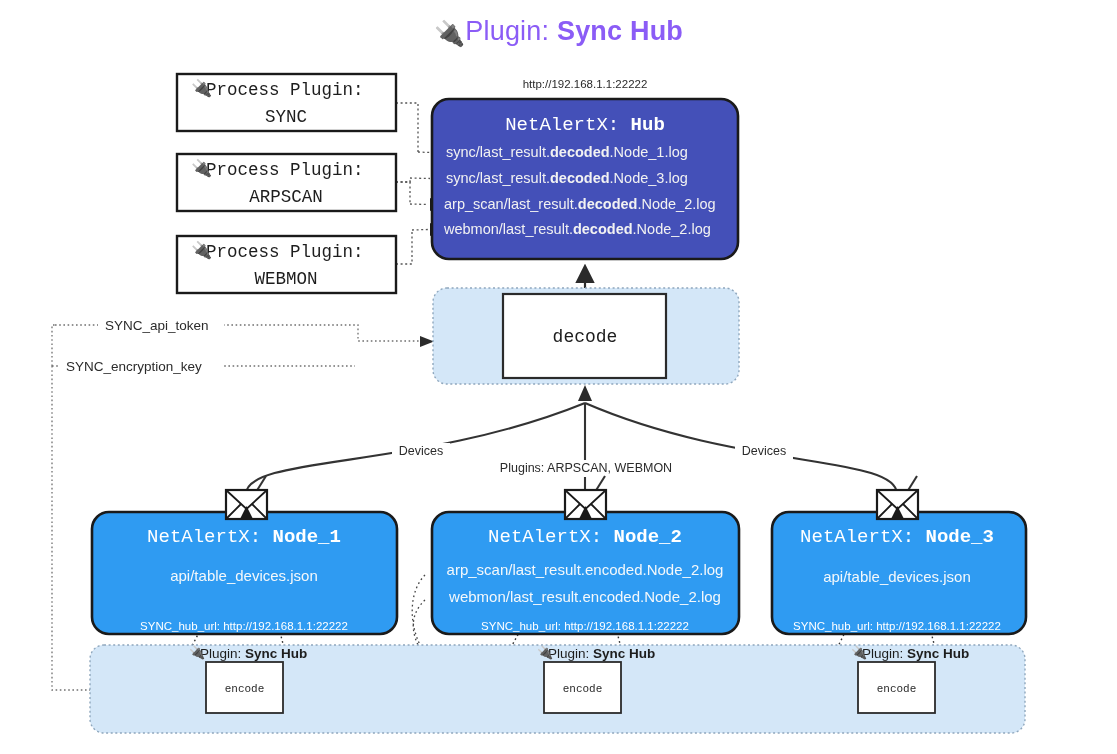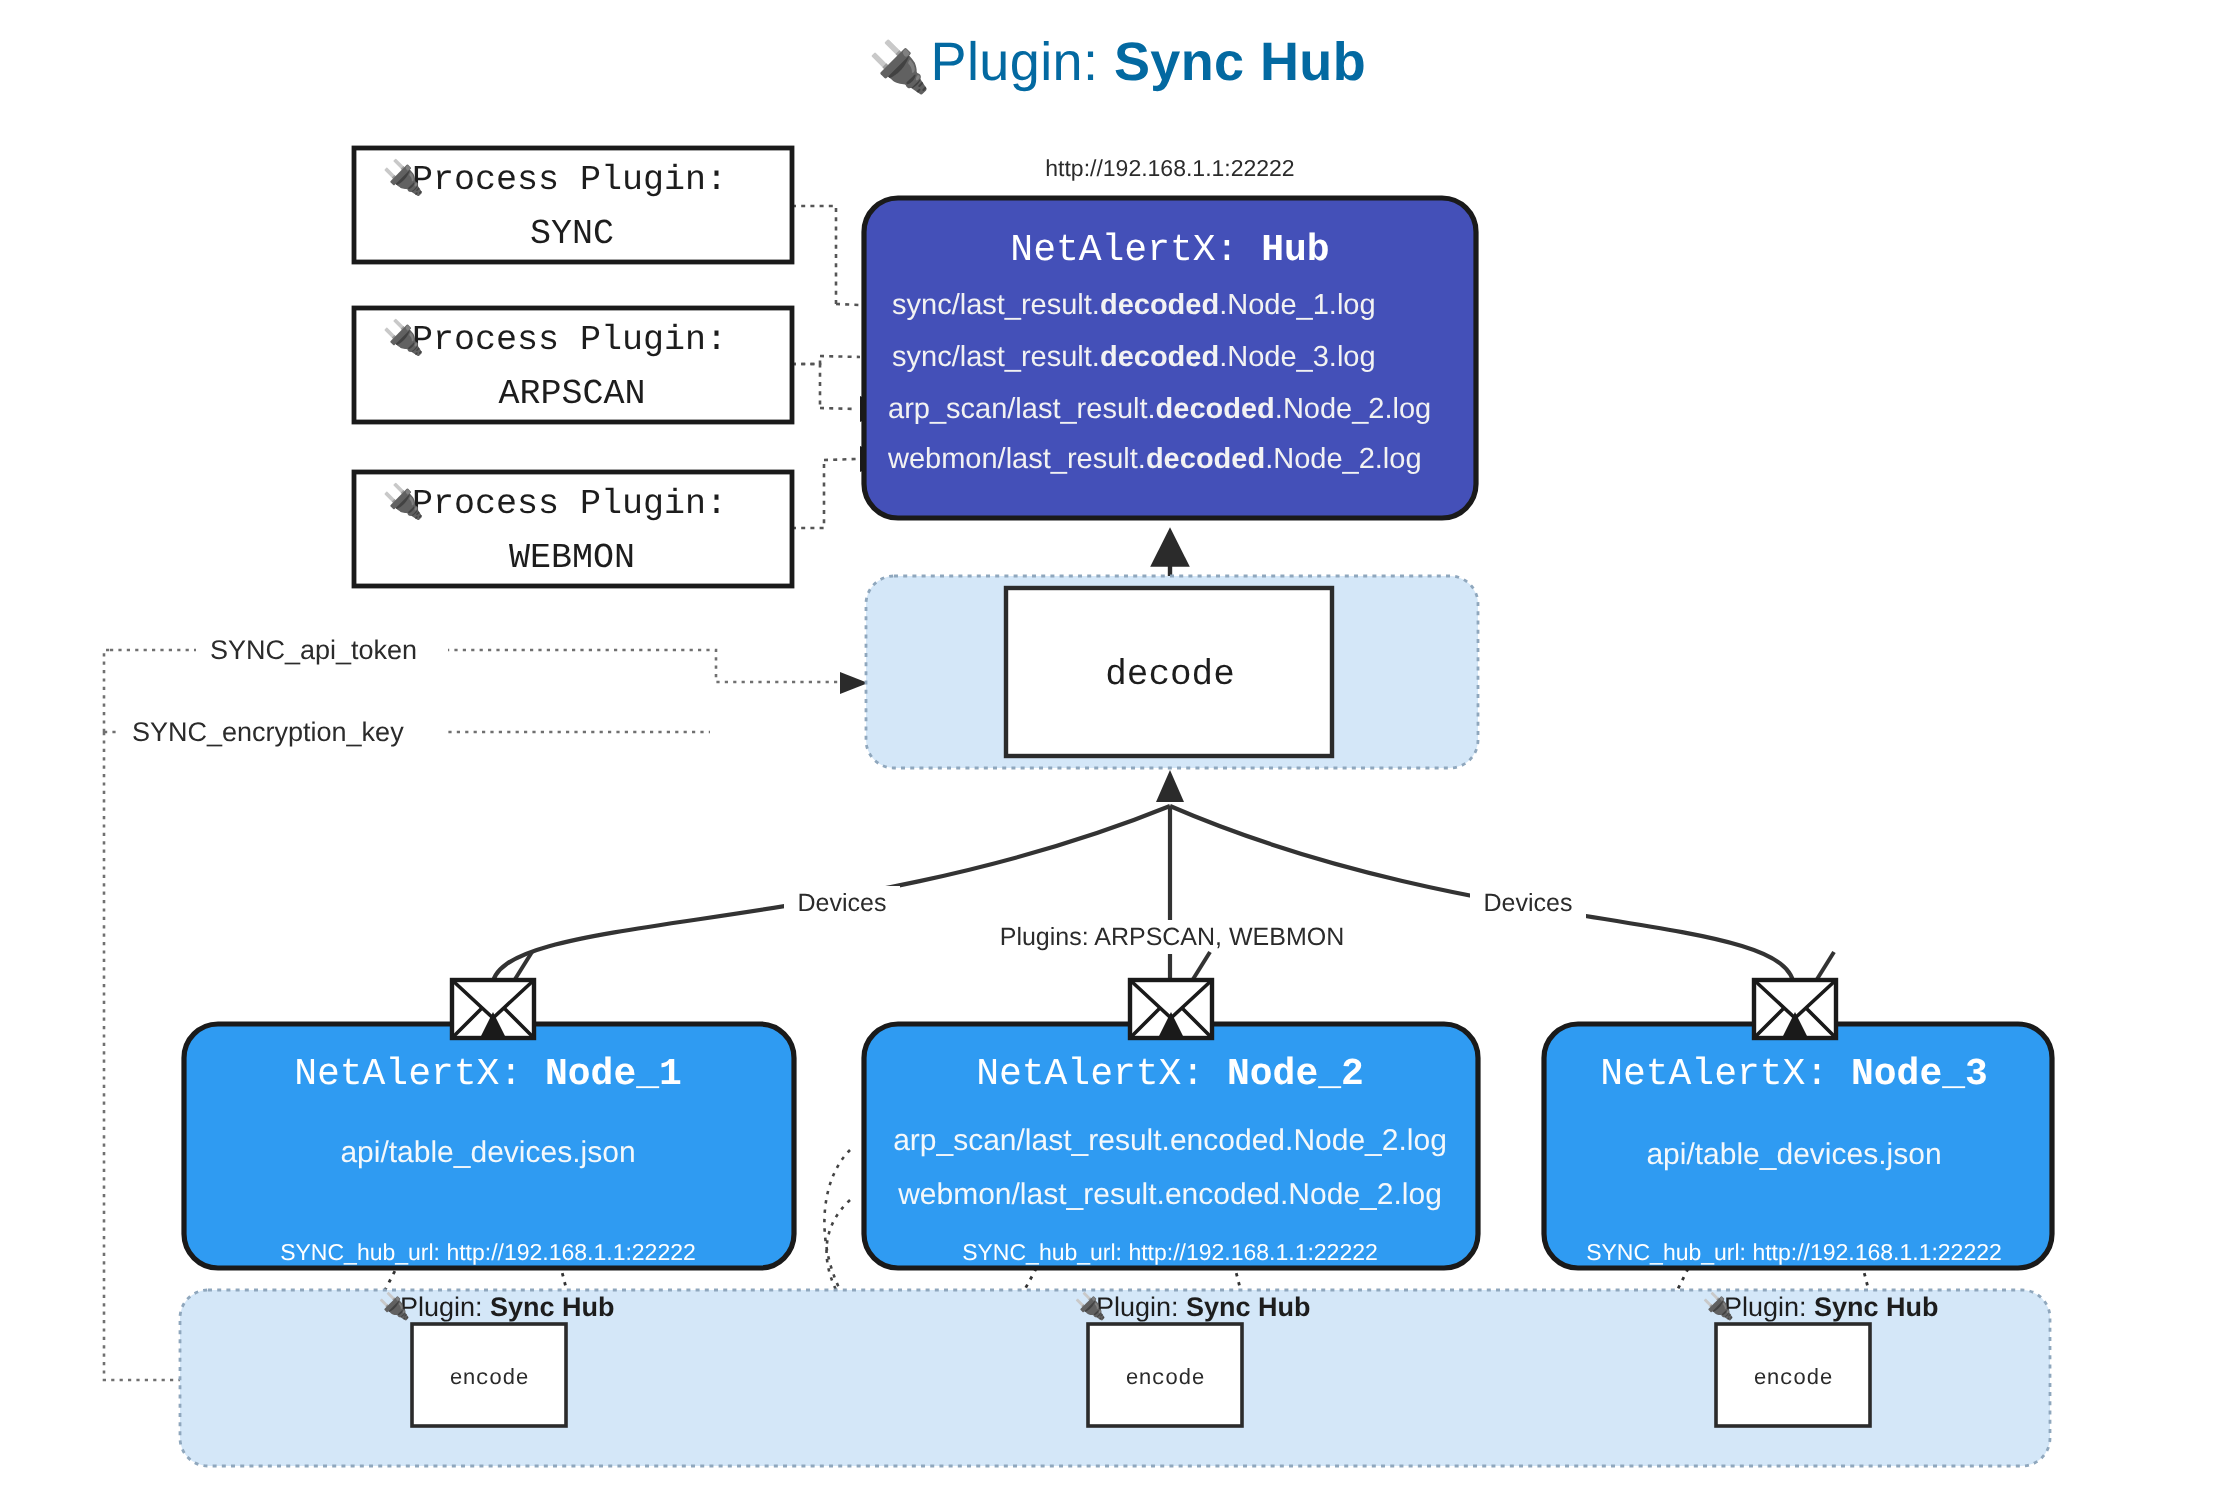--- a/index.html
+++ b/index.html
@@ -2,21 +2,21 @@
 <html><head>
 <meta charset="utf-8">
 <style>
   html,body{margin:0;padding:0;background:#ffffff;}
   body{width:1117px;height:754px;position:relative;overflow:hidden;
        font-family:"Liberation Sans",sans-serif;color:#222;}
   #stage{position:absolute;inset:0;width:1117px;height:754px;}
   svg.layer{position:absolute;left:0;top:0;width:1117px;height:754px;overflow:visible;}
   .mono{font-family:"Liberation Mono",monospace;}
   .title{position:absolute;left:0;top:16px;width:1117px;text-align:center;
-         font-size:27px;color:#0369a1;letter-spacing:.2px;}
+         font-size:27px;color:#8b5cf6;letter-spacing:.2px;}
   .title .b{font-weight:bold;}
   .plugglyph{font-size:25px;vertical-align:-2px;}
   text{dominant-baseline:middle;}
 </style>
 </head>
 <body>
 
 <div id="stage">
 
   <div class="title">

